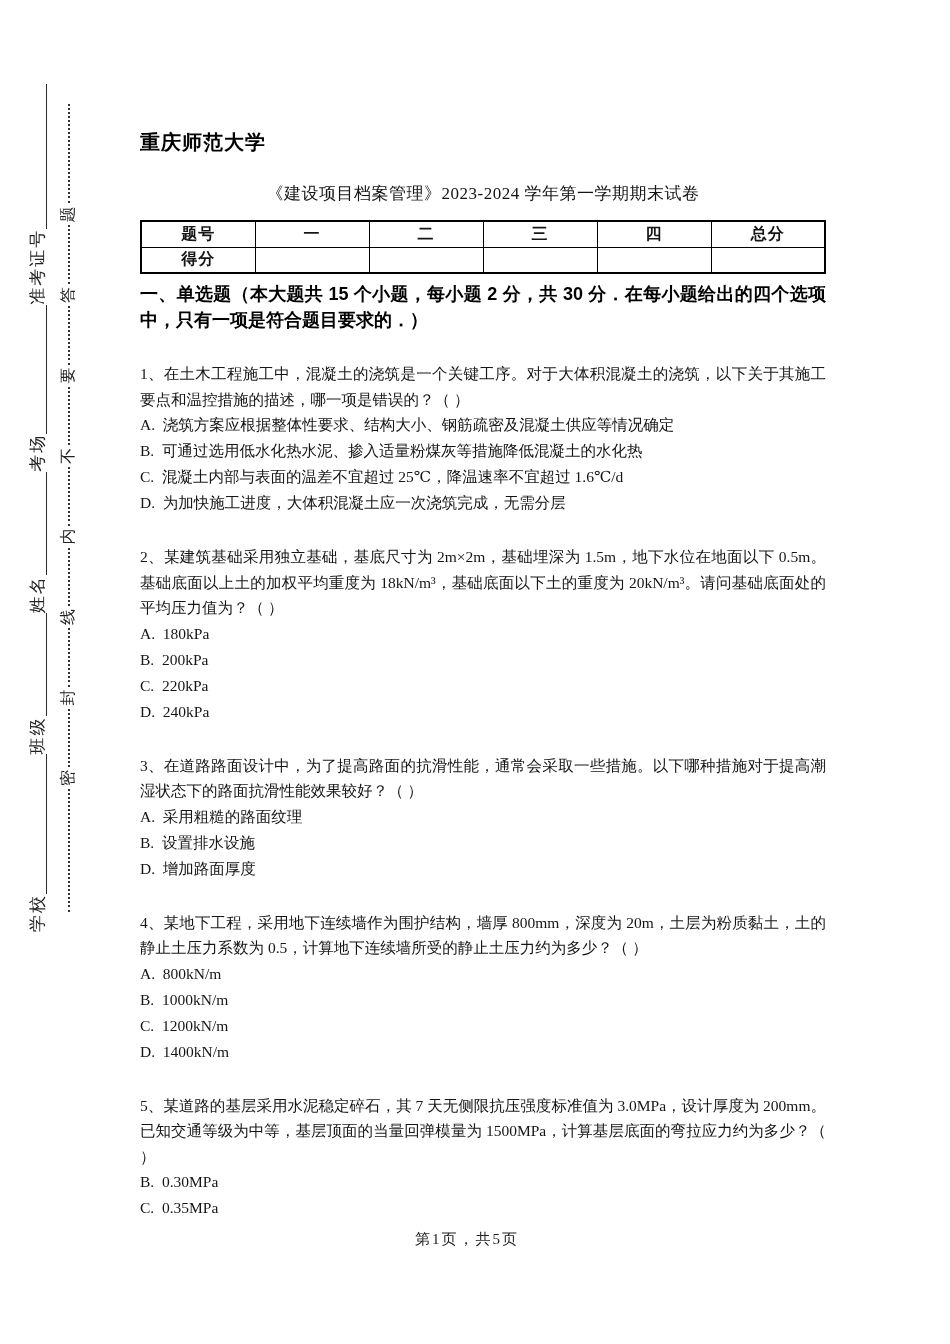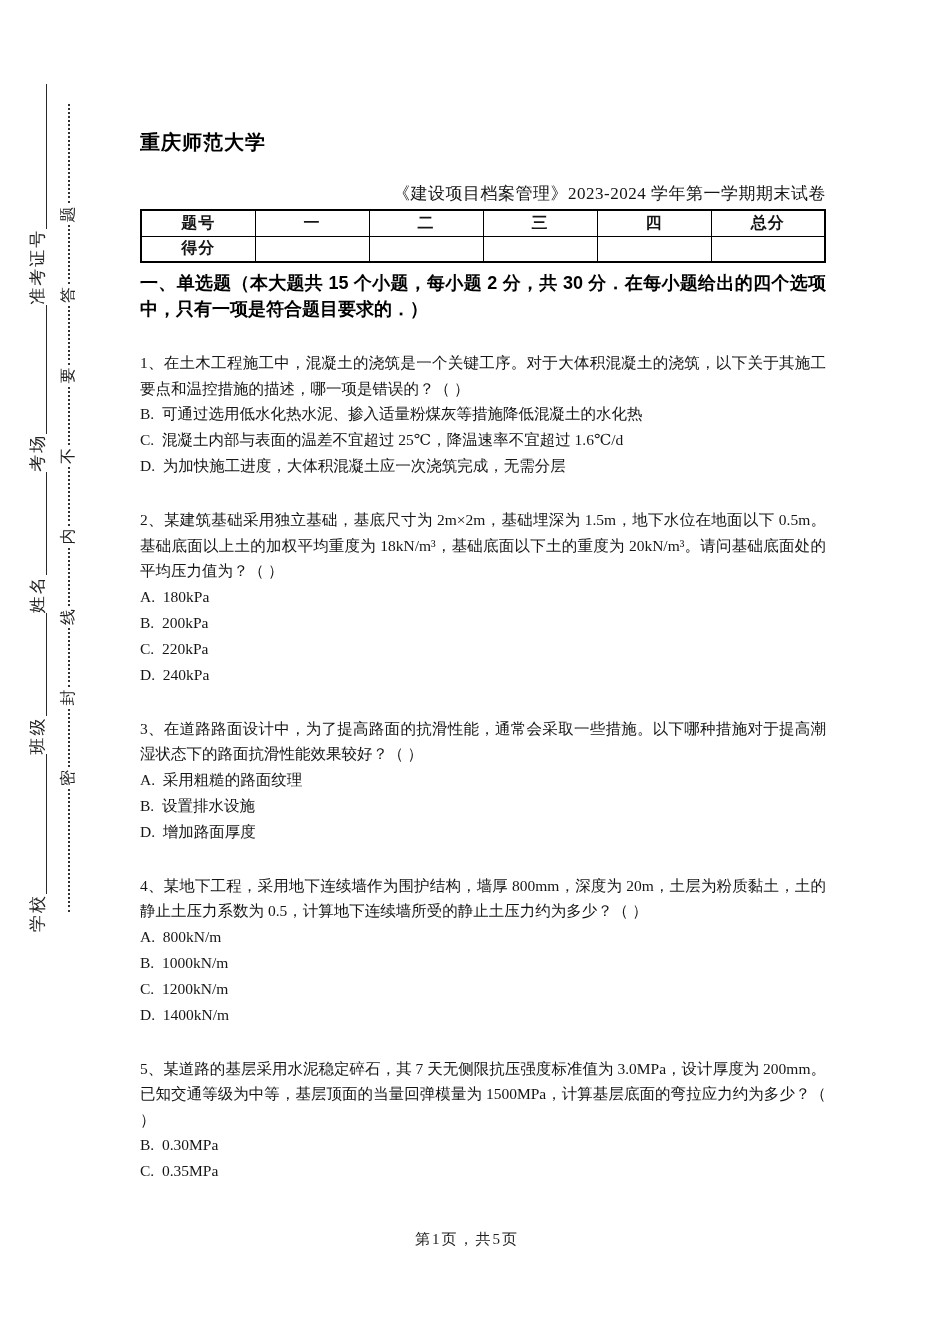--- a/index.html
+++ b/index.html
@@ -65,27 +65,27 @@
     margin-top: 129px;
     text-align: left;
     font-family: "Liberation Sans", "DejaVu Sans", sans-serif;
     font-weight: bold;
     font-size: 20px;
     letter-spacing: 1px;
     color: #000;
   }
   .exam-subtitle {
     margin-top: 26px;
-    text-align: right;
+    text-align: center;
     font-size: 17px;
     letter-spacing: 0.5px;
   }
 
   table.score-table {
-    margin-top: 4px;
+    margin-top: 15px;
     width: 100%;
     border-collapse: collapse;
     table-layout: fixed;
     font-size: 16px;
     font-weight: bold;
   }
   table.score-table td {
     border: 1.6px solid #000;
     height: 26px;
     text-align: center;
@@ -191,20 +191,21 @@
           <td></td>
           <td></td>
         </tr>
       </tbody>
     </table>
 
     <div class="section-heading">一、单选题（本大题共 15 个小题，每小题 2 分，共 30 分．在每小题给出的四个选项中，只有一项是符合题目要求的．）</div>
 
     <div class="question">
       <div class="question-stem">1、在土木工程施工中，混凝土的浇筑是一个关键工序。对于大体积混凝土的浇筑，以下关于其施工要点和温控措施的描述，哪一项是错误的？（ ）</div>
+      <div class="option-line">A.  浇筑方案应根据整体性要求、结构大小、钢筋疏密及混凝土供应等情况确定</div>
       <div class="option-line">B.  可通过选用低水化热水泥、掺入适量粉煤灰等措施降低混凝土的水化热</div>
       <div class="option-line">C.  混凝土内部与表面的温差不宜超过 25℃，降温速率不宜超过 1.6℃/d</div>
       <div class="option-line">D.  为加快施工进度，大体积混凝土应一次浇筑完成，无需分层</div>
     </div>
 
     <div class="question">
       <div class="question-stem">2、某建筑基础采用独立基础，基底尺寸为 2m×2m，基础埋深为 1.5m，地下水位在地面以下 0.5m。基础底面以上土的加权平均重度为 18kN/m³，基础底面以下土的重度为 20kN/m³。请问基础底面处的平均压力值为？（ ）</div>
       <div class="option-line">A.  180kPa</div>
       <div class="option-line">B.  200kPa</div>
       <div class="option-line">C.  220kPa</div>

